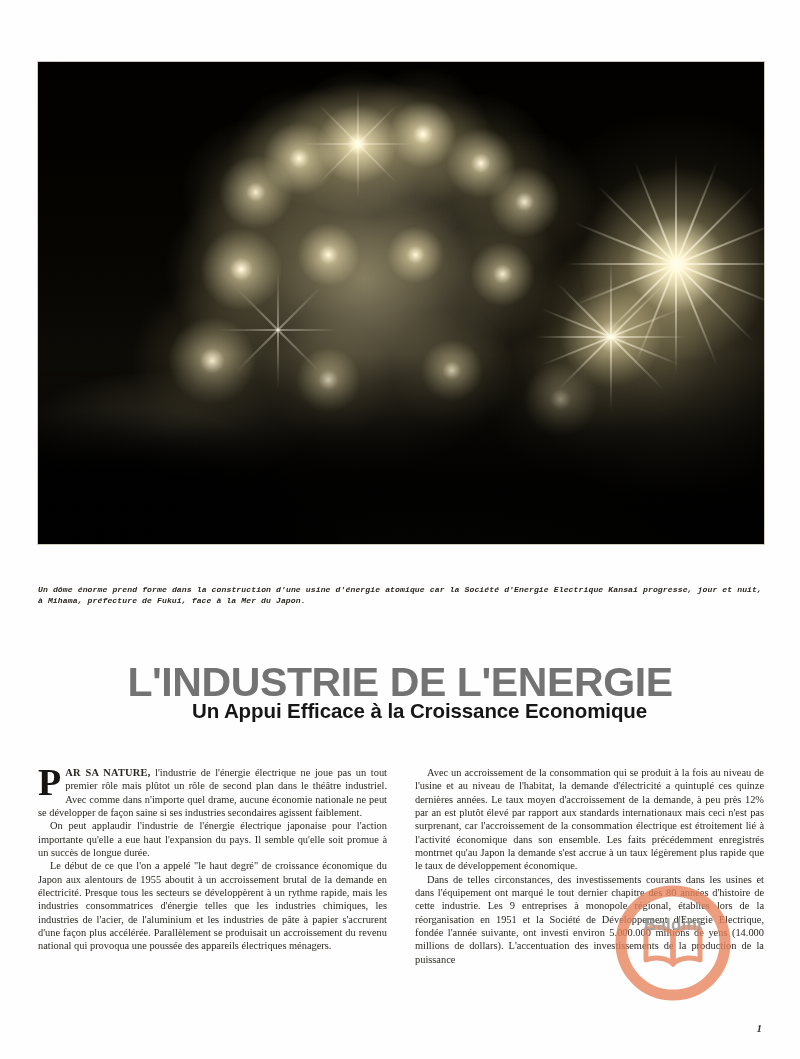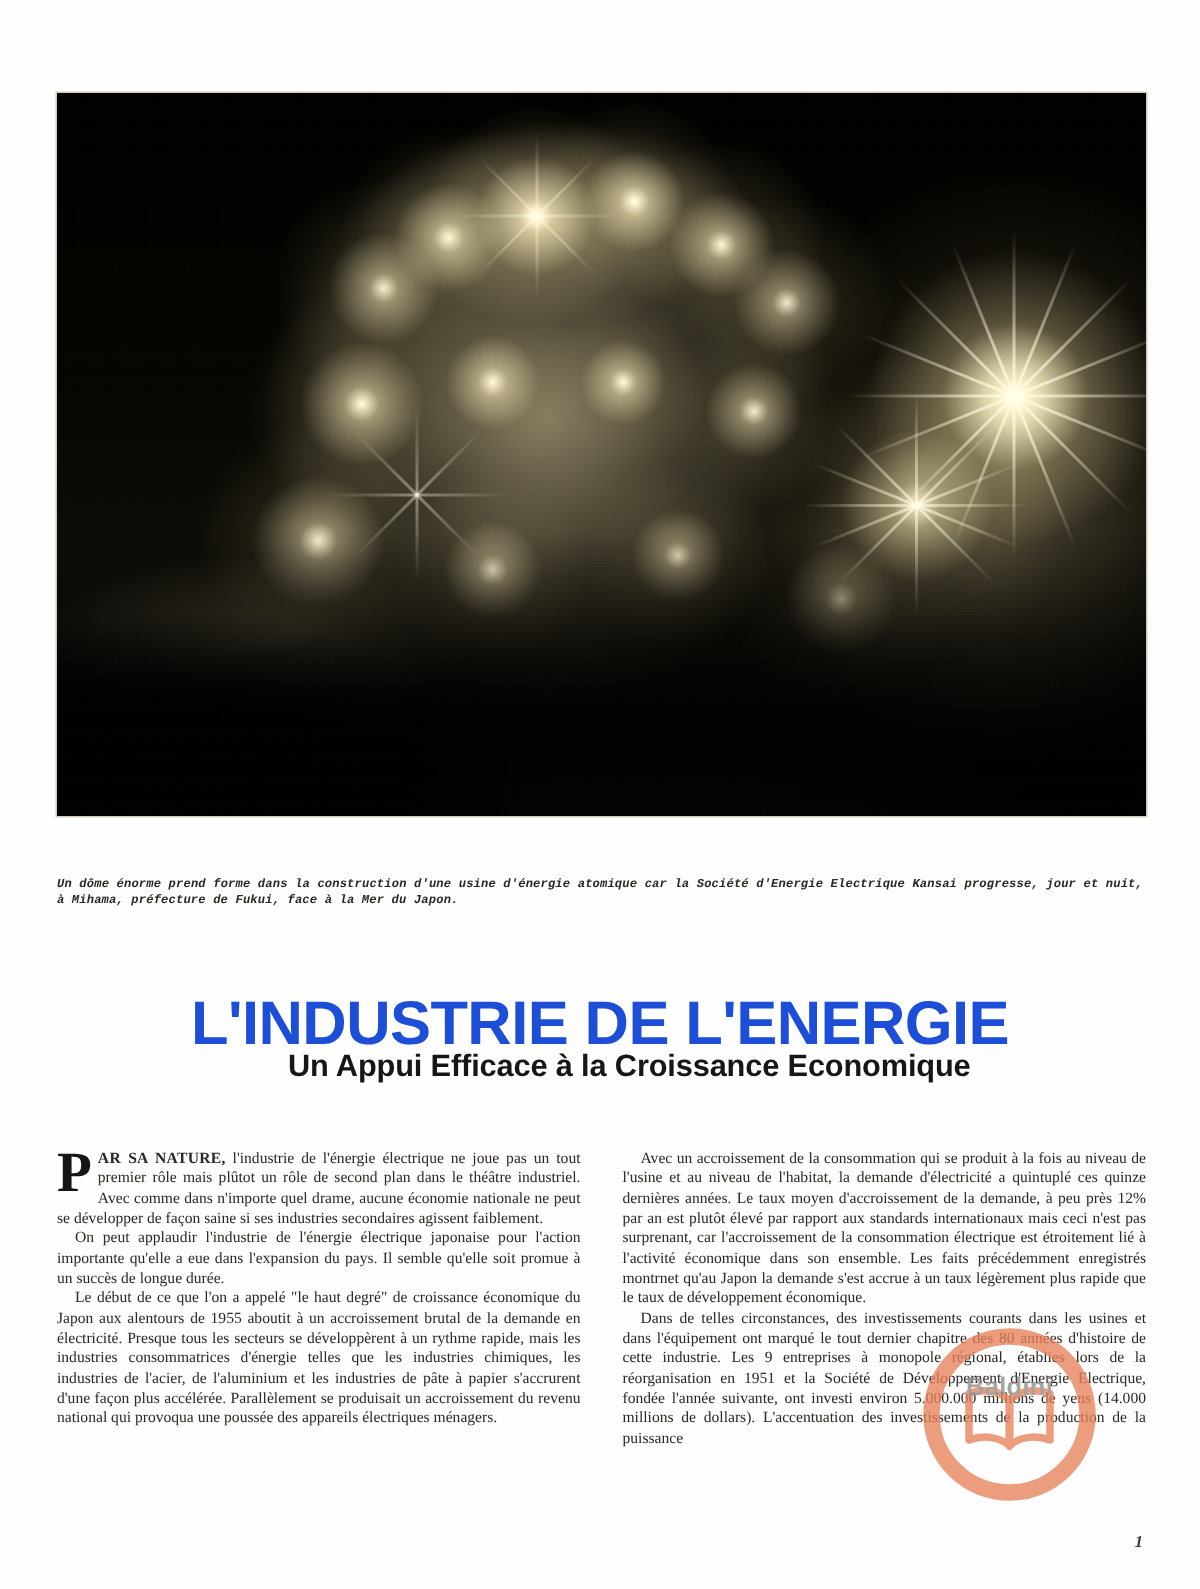--- a/index.html
+++ b/index.html
@@ -131,21 +131,21 @@
   
   .headline {
     position: absolute;
     left: 0; right: 0;
     top: 632px;
     text-align: center;
     font-family: "Liberation Sans", sans-serif;
     font-weight: bold;
     font-size: 41px;
     letter-spacing: -0.4px;
-    color: #1d4ed8;
+    color: #737373;
     white-space: nowrap;
   }
   .subhead {
     position: absolute;
     left: 0; right: 0;
     top: 682px;
     text-align: center;
     font-family: "Liberation Sans", sans-serif;
     font-weight: bold;
     font-size: 20.5px;
@@ -273,21 +273,21 @@
 
   <div class="caption">Un dôme énorme prend forme dans la construction d'une usine d'énergie atomique car la Société d'Energie Electrique Kansai progresse, jour et nuit, à Mihama, préfecture de Fukui, face à la Mer du Japon.</div>
 
   <h1 class="headline">L'INDUSTRIE DE L'ENERGIE</h1>
   <h2 class="subhead">Un Appui Efficace à la Croissance Economique</h2>
 
   <div class="cols">
 
     <div class="col">
       <p class="first"><span class="dropcap">P</span><span class="smallcaps">AR SA NATURE,</span><span> l'industrie de l'énergie électrique ne joue pas un tout premier rôle mais plûtot un rôle de second plan dans le théâtre industriel. Avec comme dans n'importe quel drame, aucune économie nationale ne peut se développer de façon saine si ses industries secondaires agissent faiblement.</span></p>
-      <p>On peut applaudir l'industrie de l'énergie électrique japonaise pour l'action importante qu'elle a eue dans l'expansion du pays. Il semble qu'elle soit promue à un succès de longue durée.</p>
+      <p>On peut applaudir l'industrie de l'énergie électrique japonaise pour l'action importante qu'elle a eue haut l'expansion du pays. Il semble qu'elle soit promue à un succès de longue durée.</p>
       <p>Le début de ce que l'on a appelé "le haut degré" de croissance économique du Japon aux alentours de 1955 aboutit à un accroissement brutal de la demande en électricité. Presque tous les secteurs se développèrent à un rythme rapide, mais les industries consommatrices d'énergie telles que les industries chimiques, les industries de l'acier, de l'aluminium et les industries de pâte à papier s'accrurent d'une façon plus accélérée. Parallèlement se produisait un accroissement du revenu national qui provoqua une poussée des appareils électriques ménagers.</p>
     </div>
 
     <div class="col">
       <p>Avec un accroissement de la consommation qui se produit à la fois au niveau de l'usine et au niveau de l'habitat, la demande d'électricité a quintuplé ces quinze dernières années. Le taux moyen d'accroissement de la demande, à peu près 12% par an est plutôt élevé par rapport aux standards internationaux mais ceci n'est pas surprenant, car l'accroissement de la consommation électrique est étroitement lié à l'activité économique dans son ensemble. Les faits précédemment enregistrés montrnet qu'au Japon la demande s'est accrue à un taux légèrement plus rapide que le taux de développement économique.</p>
       <p>Dans de telles circonstances, des investissements courants dans les usines et dans l'équipement ont marqué le tout dernier chapitre des 80 années d'histoire de cette industrie. Les 9 entreprises à monopole régional, établies lors de la réorganisation en 1951 et la Société de Développement d'Energie Electrique, fondée l'année suivante, ont investi environ 5.000.000 millions de yens (14.000 millions de dollars). L'accentuation des investissements de la production de la puissance</p>
     </div>
 
   </div>
 

